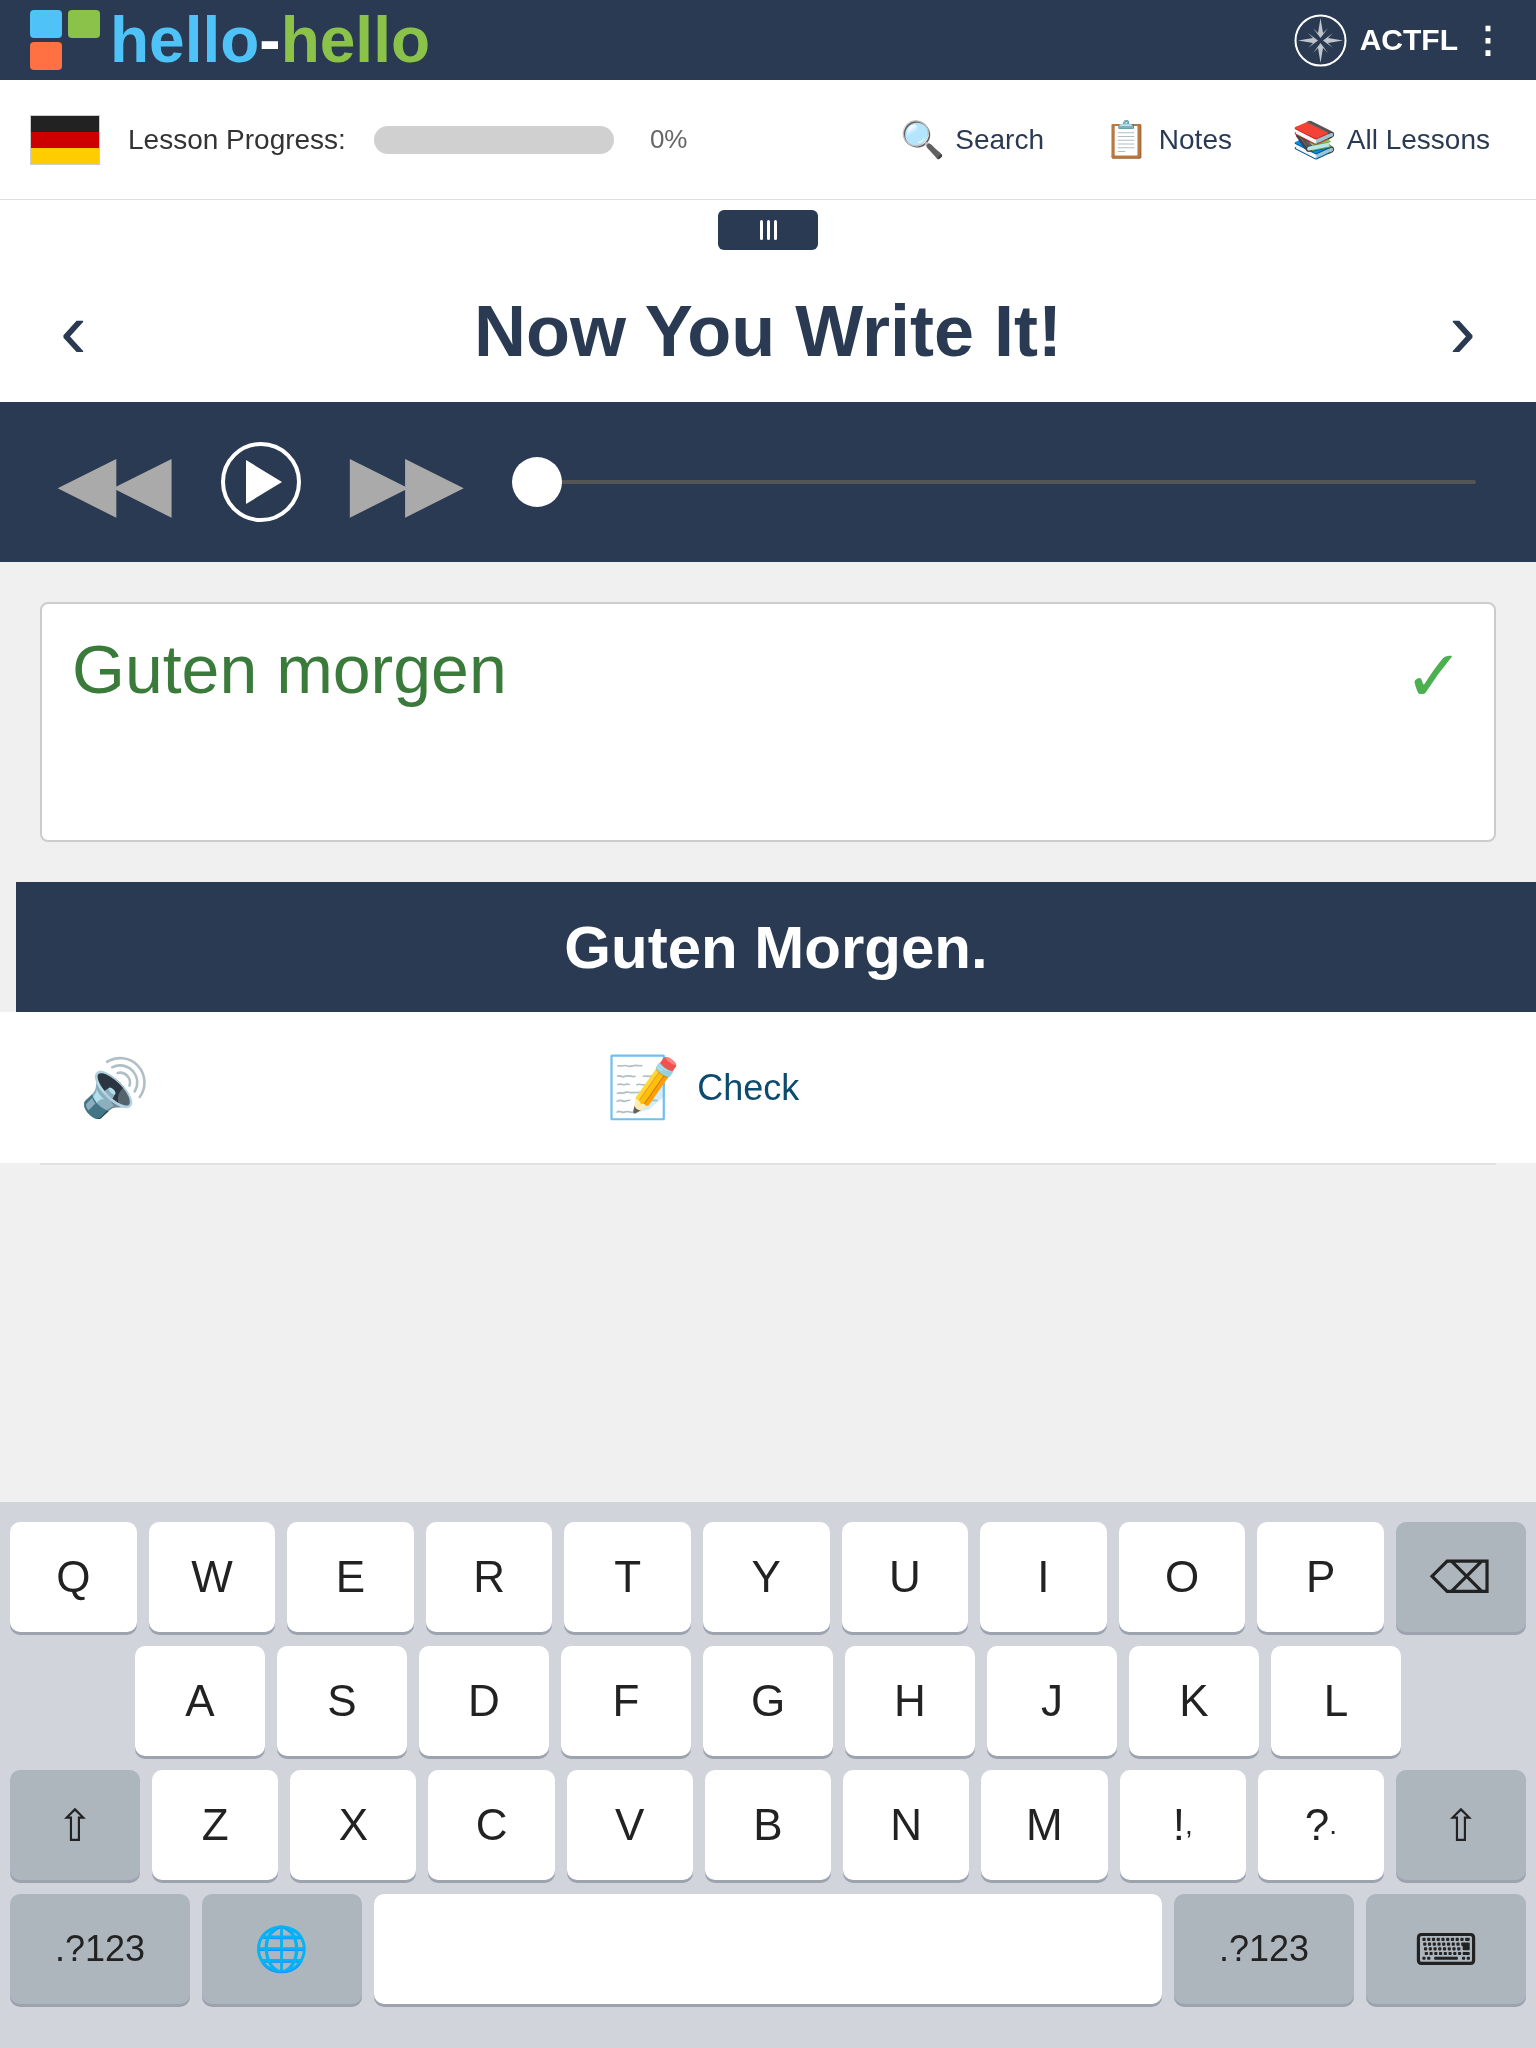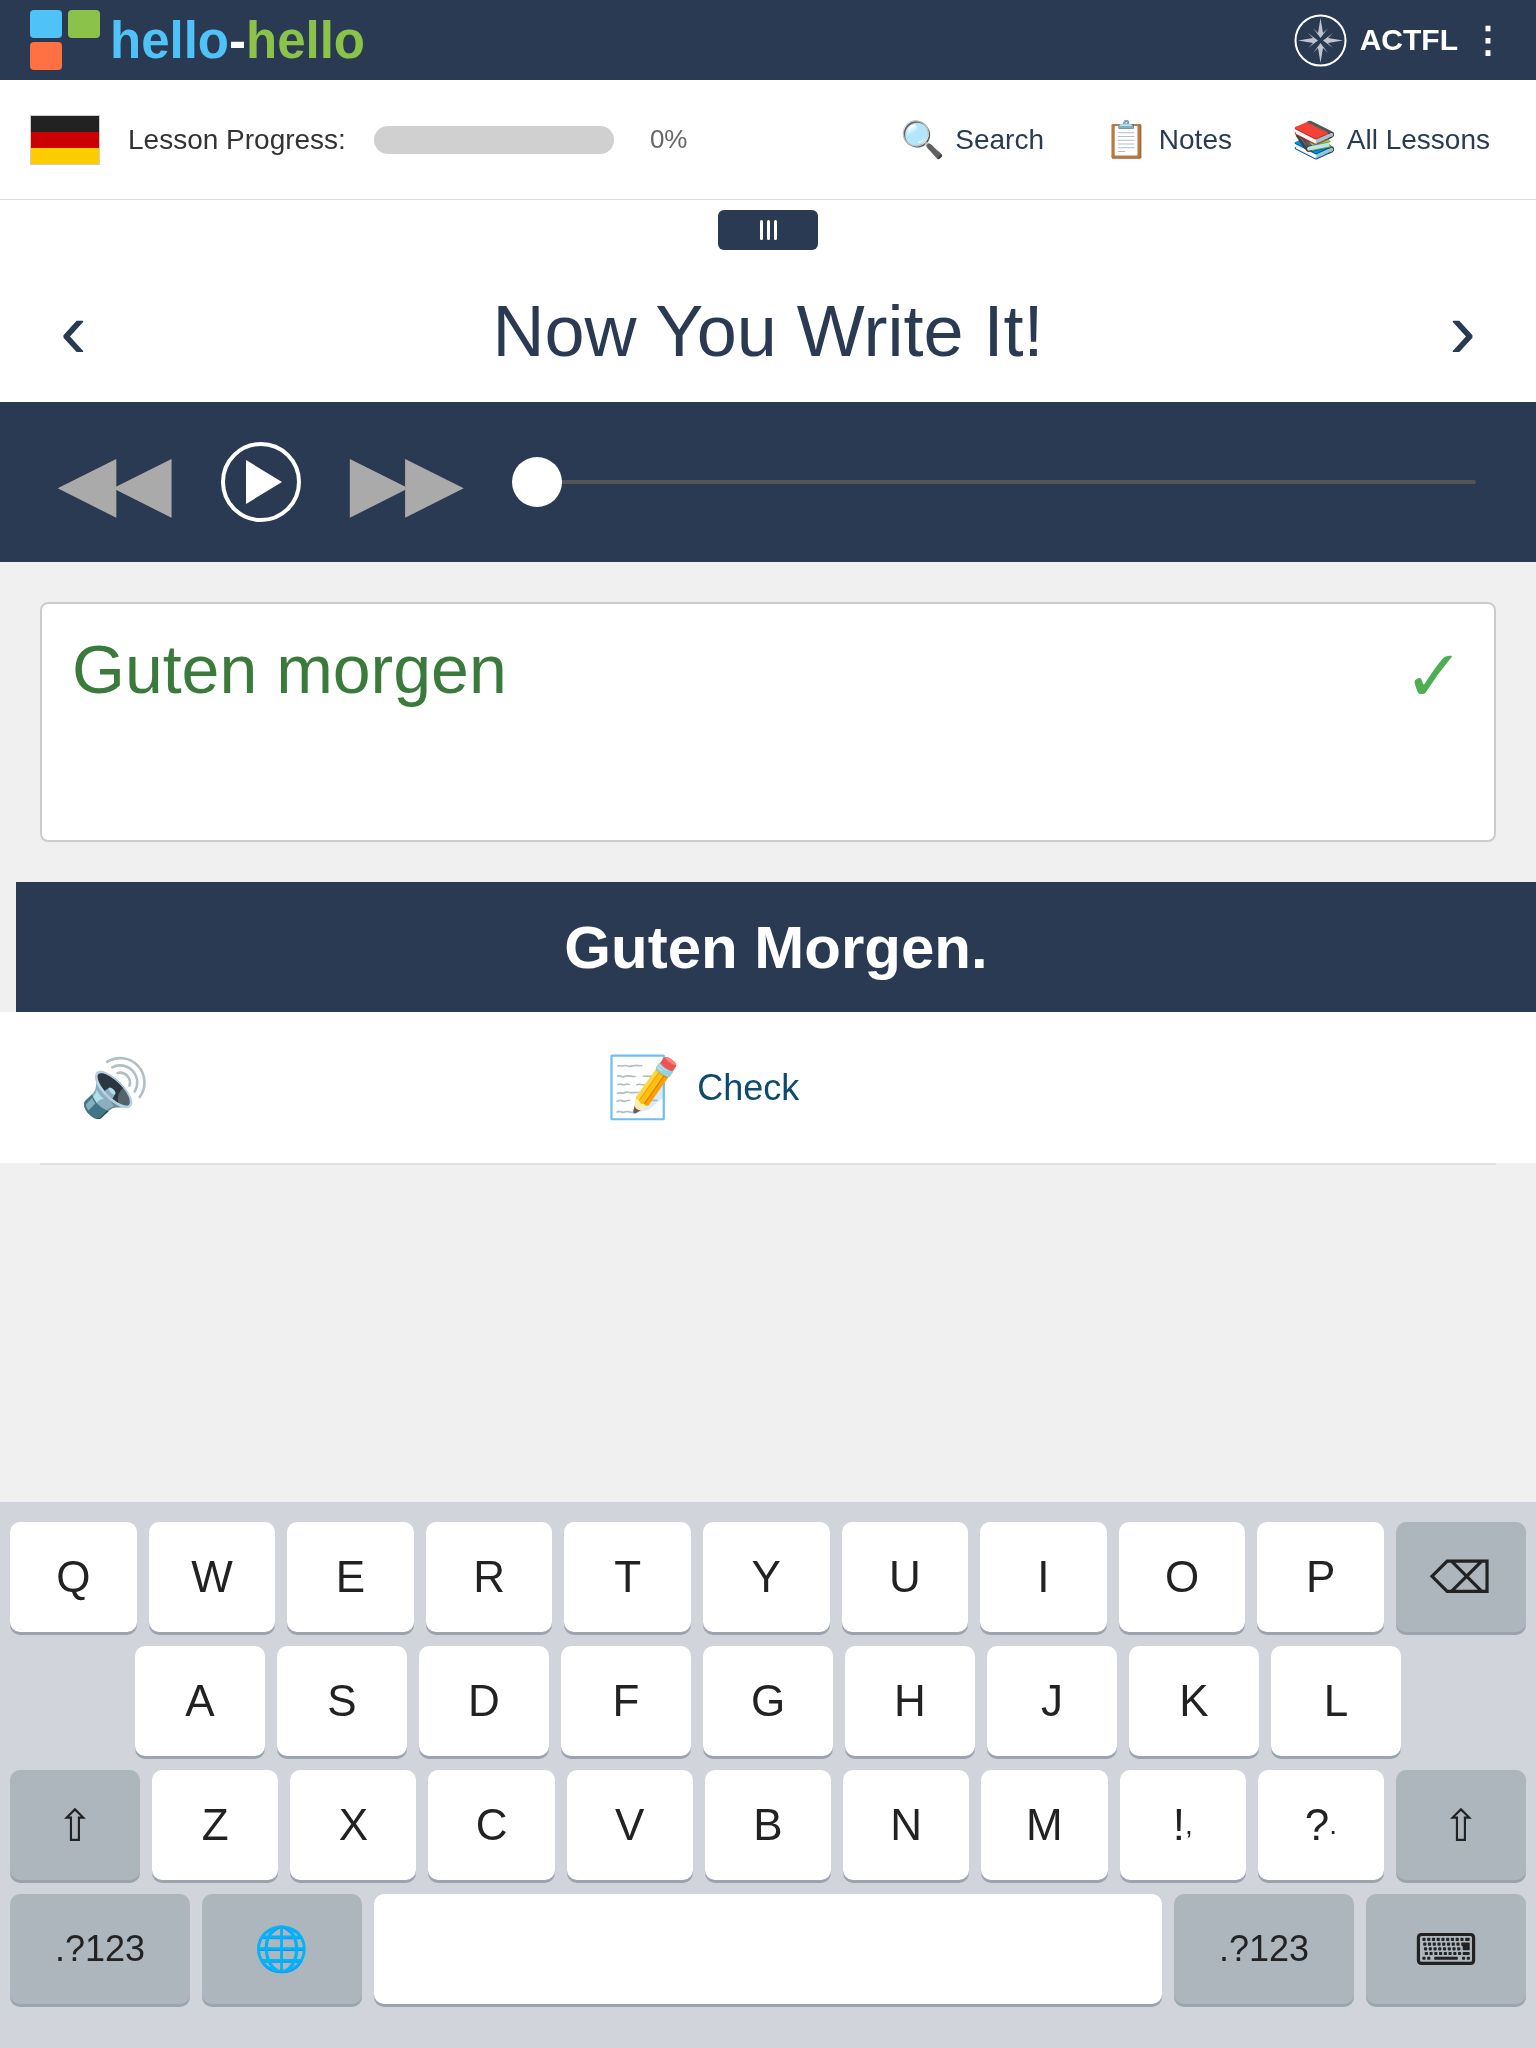--- a/index.html
+++ b/index.html
@@ -147,21 +147,21 @@
     }
     .nav-arrow {
       font-size: 80px;
       color: #2a3a52;
       cursor: pointer;
       font-weight: 300;
       line-height: 1;
     }
     .page-title {
       font-size: 72px;
-      font-weight: normal;
+      font-weight: bold;
       color: #2a3a52;
       text-align: center;
     }
 
     
     .player-bar {
       background: #2a3a52;
       height: 160px;
       display: flex;
       align-items: center;
@@ -369,21 +369,21 @@
 </head>
 <body>
 
 <div class="header">
   <div class="logo">
     <svg class="logo-icon" viewBox="0 0 70 60">
       <rect x="0" y="0" width="32" height="28" rx="4" fill="#4fc3f7"></rect>
       <rect x="38" y="0" width="32" height="28" rx="4" fill="#8bc34a"></rect>
       <rect x="0" y="32" width="32" height="28" rx="4" fill="#ff7043"></rect>
     </svg>
-    <span style="font-size:51px;font-weight:bold;">
+    <span style="font-size:64px;font-weight:bold;">
       <span style="color:#4fc3f7;">hello</span><span style="color:white;">-</span><span style="color:#8bc34a;">hello</span>
     </span>
   </div>
   <div class="header-right">
     <div class="actfl-logo">
       <svg class="actfl-emblem" viewBox="0 0 55 55">
         <circle cx="27.5" cy="27.5" r="25" fill="none" stroke="white" stroke-width="2"></circle>
         <polygon points="27.5,5 30,20 35,15 27.5,25 20,15 25,20" fill="white" opacity="0.7"></polygon>
         <polygon points="27.5,50 30,35 35,40 27.5,30 20,40 25,35" fill="white" opacity="0.7"></polygon>
         <polygon points="5,27.5 20,30 15,35 25,27.5 15,20 20,25" fill="white" opacity="0.7"></polygon>

